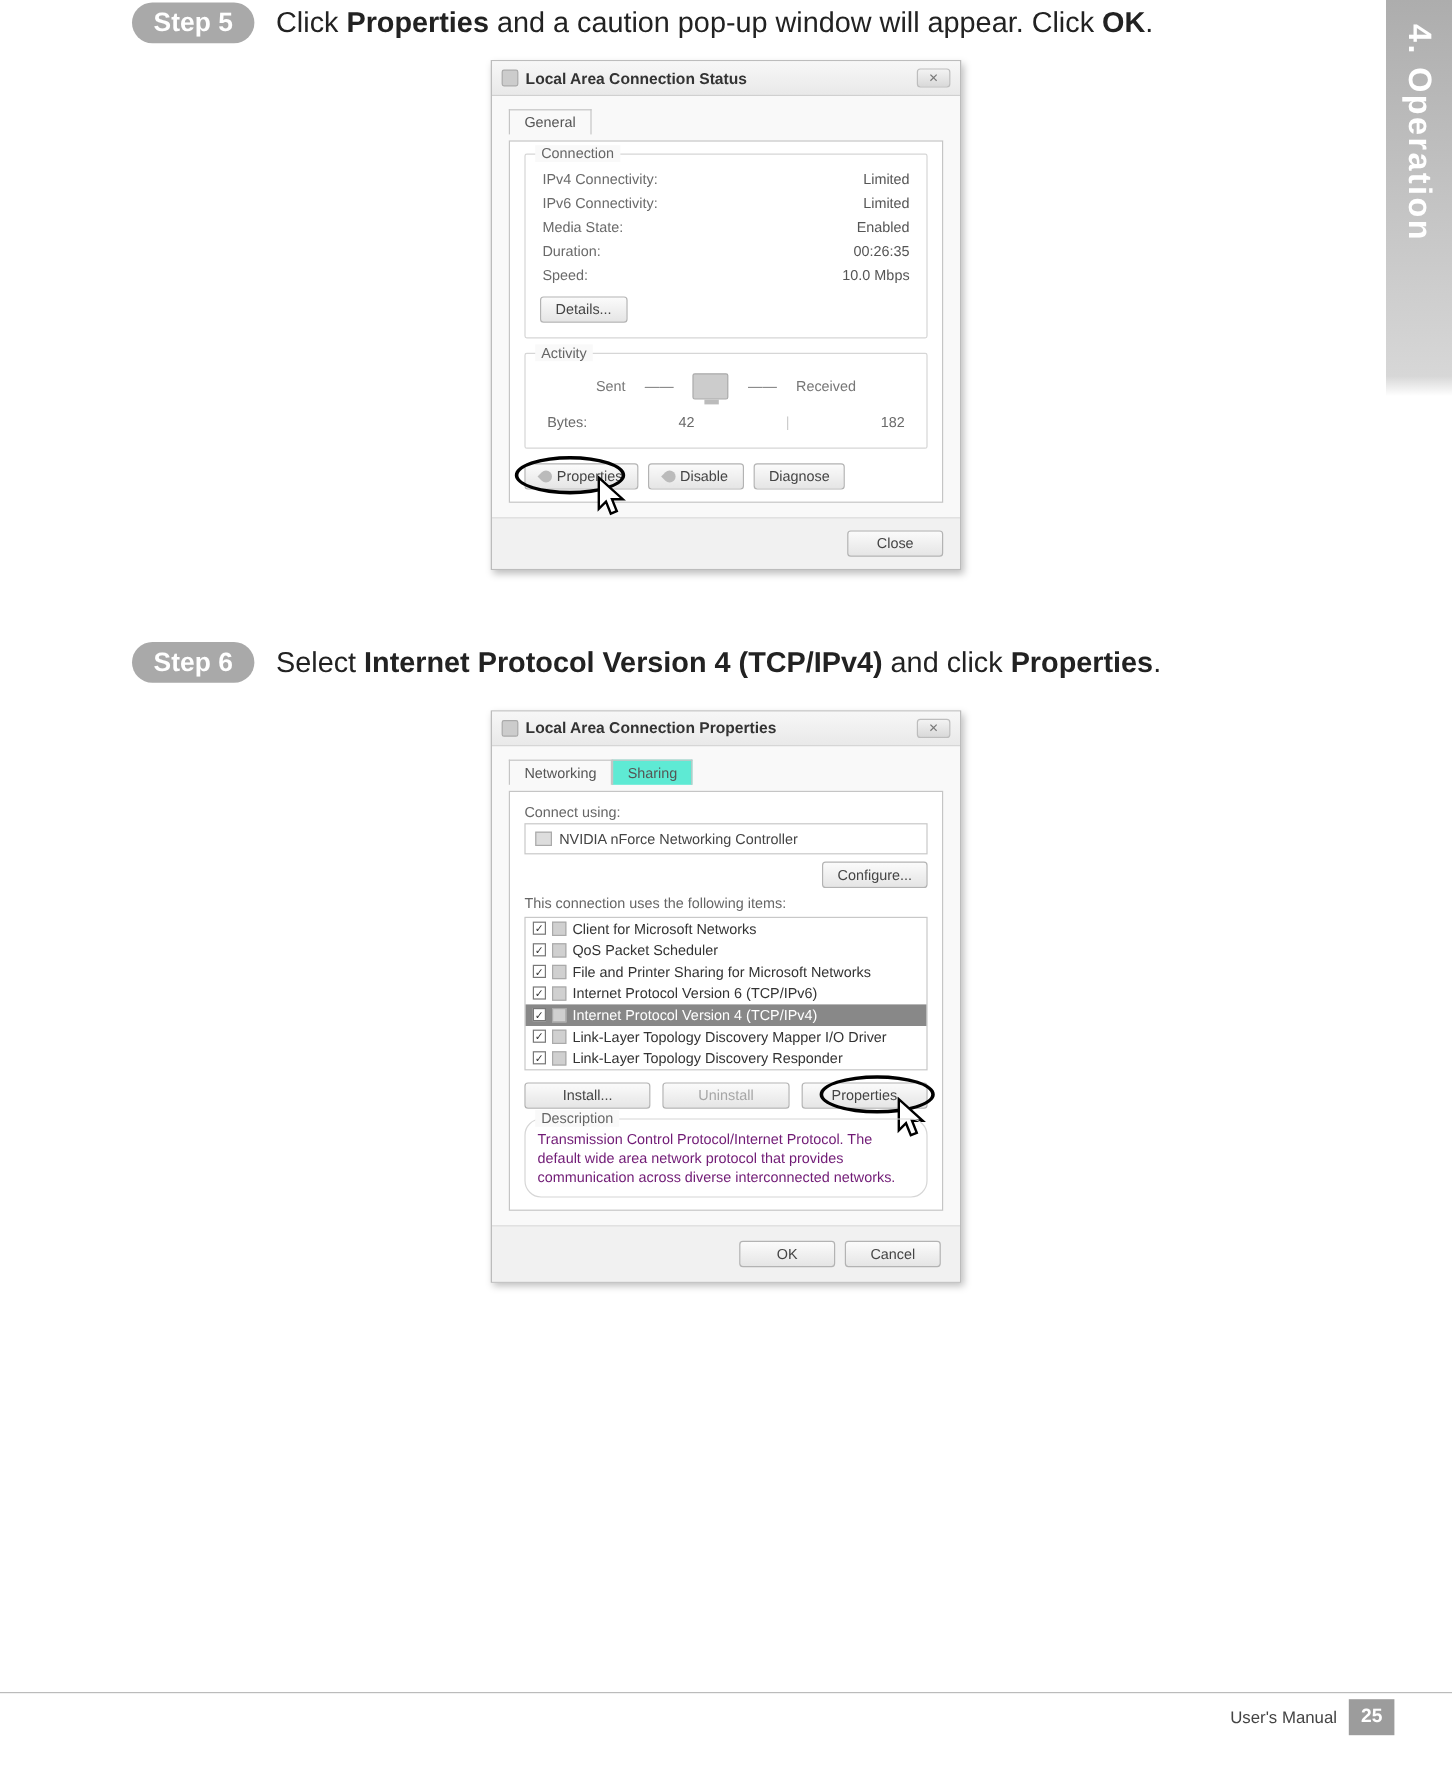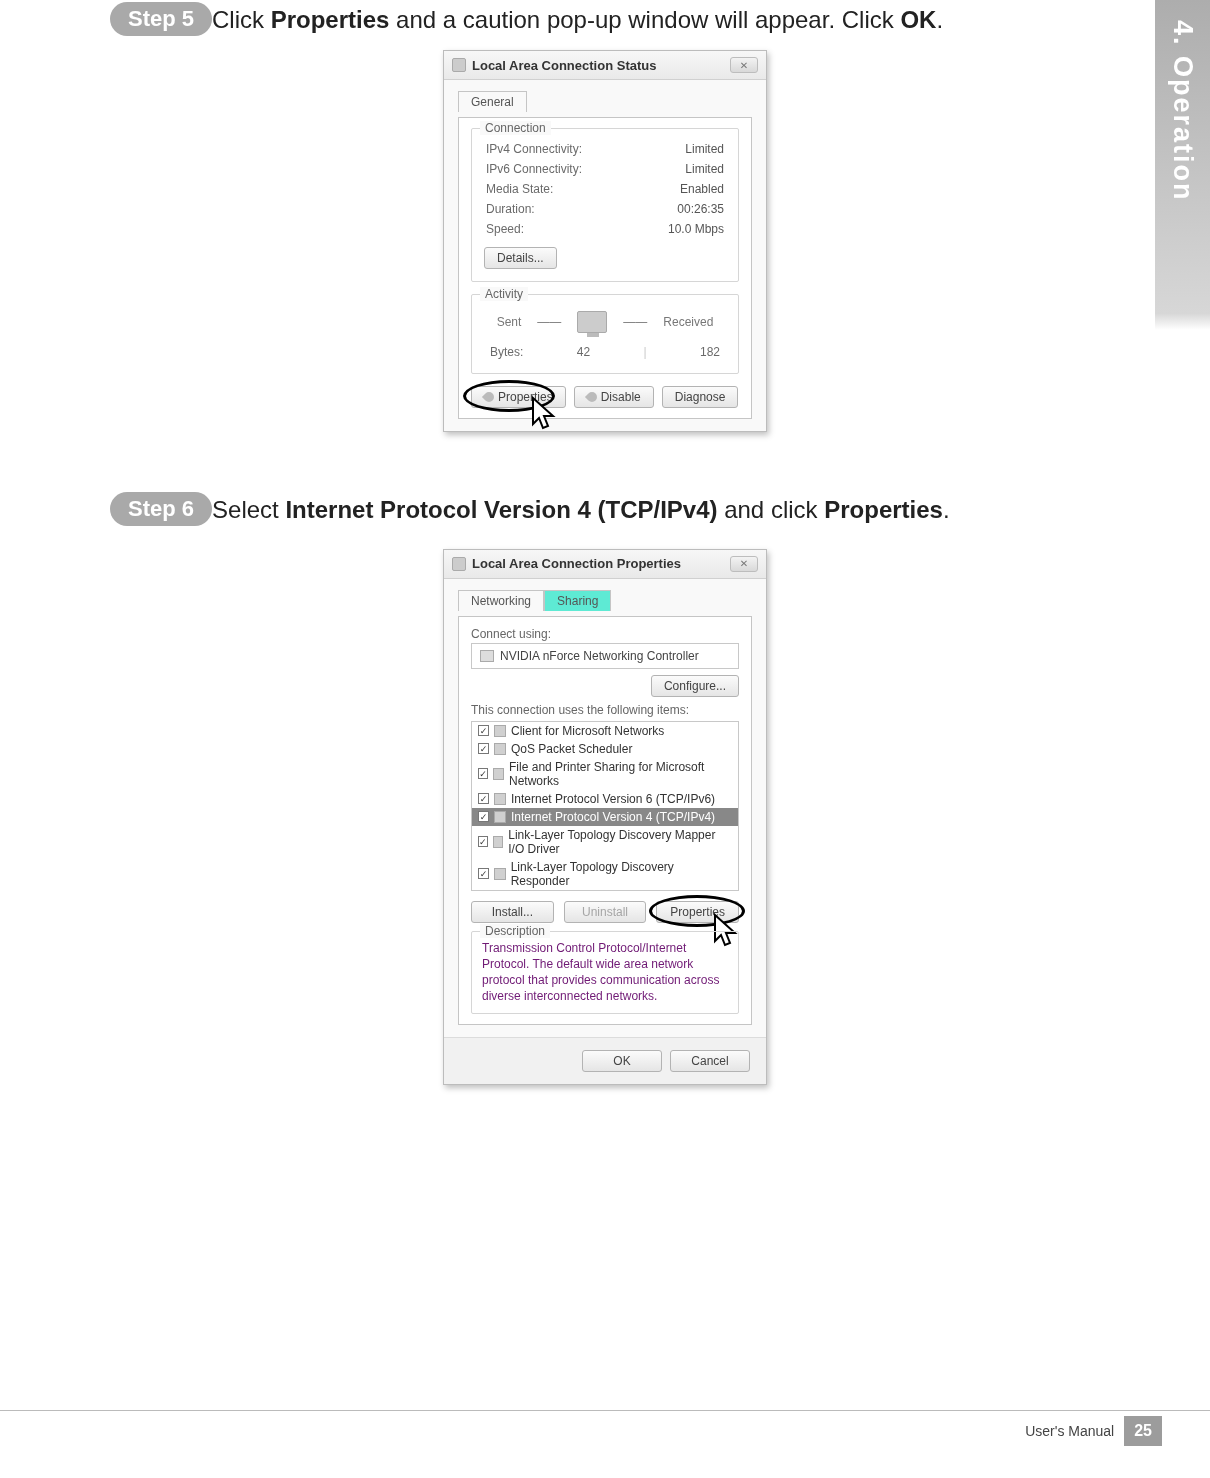--- a/index.html
+++ b/index.html
@@ -32,40 +32,41 @@
     right: 12px;
     font-size: 27px;
     font-weight: bold;
     color: #fff;
     writing-mode: vertical-rl;
     letter-spacing: 2px;
   }
   .step-row {
     display: flex;
     align-items: flex-start;
+    gap: 18px;
   }
   .step-badge {
     background: #a9a9a9;
     color: #fff;
     font-weight: bold;
     font-size: 22px;
     padding: 4px 18px;
     border-radius: 18px;
     white-space: nowrap;
     margin-top: -2px;
   }
   .step-text {
     font-size: 24px;
     color: #222;
     line-height: 1.35;
   }
   .step-text b { font-weight: bold; }
   .dialog {
     margin: 14px auto 0;
-    width: 324px;
+    width: 392px;
     border: 1px solid #bcbcbc;
     background: #f1f1f1;
     box-shadow: 2px 3px 6px rgba(0,0,0,.25);
     font-size: 12px;
     color: #555;
   }
   .titlebar {
     display: flex;
     align-items: center;
     justify-content: space-between;
@@ -136,21 +137,21 @@
   .nic-icon{width:14px;height:12px;background:#ddd;border:1px solid #aaa;display:inline-block;}
   .cfg-row{display:flex;justify-content:flex-end;margin-top:6px;}
   .items-box{
     border:1px solid #c8c8c8;background:#fff;margin-top:4px;
     font-size:12px;color:#333;
   }
   .item-row{display:flex;align-items:center;gap:5px;padding:2px 6px;}
   .item-row.sel{background:#888;color:#fff;}
   .chk{width:11px;height:11px;border:1px solid #777;background:#fff;display:inline-flex;align-items:center;justify-content:center;font-size:9px;color:#333;}
   .mini-icon{width:12px;height:12px;background:#d0d0d0;border:1px solid #aaa;display:inline-block;}
-  .desc-box{border:1px solid #d6d6d6;border-radius:2px;padding:8px 10px;margin-top:8px;position:relative;}
+  .desc-box{border:1px solid #d6d6d6;border-radius:14px;padding:8px 10px;margin-top:8px;position:relative;}
   .desc-title{position:absolute;top:-8px;left:8px;background:#f9f9f9;padding:0 5px;color:#666;font-size:12px;}
   .dlg-footer-two { display:flex; justify-content:flex-end; gap:8px; padding:12px 16px; background:#f1f1f1; border-top:1px solid #dcdcdc; }
   .page-footer{
     position:absolute; bottom:28px; left:0; right:0;
     border-top:1px solid #bbb; height:40px;
     display:flex; align-items:center; justify-content:flex-end;
     padding-right:48px; gap:10px;
   }
   .um-text{font-size:14px;color:#444;}
   .page-num{background:#9c9c9c;color:#fff;font-size:16px;font-weight:bold;padding:6px 10px;}
@@ -243,20 +244,23 @@
                 <span>Disable</span>
               </span>
             <span class="btn">Diagnose</span>
             <div class="highlight-ellipse" style="left:-8px;top:-6px;width:92px;height:32px;"></div>
             <svg class="cursor-svg" style="left:58px;top:10px;" viewBox="0 0 32 40">
               <path d="M4 2 L4 28 L10 22 L14 32 L19 30 L15 20 L24 20 Z" fill="#fff" stroke="#000" stroke-width="2"></path>
             </svg>
           </div>
         </div>
       </div>
+      <div class="dlg-footer">
+        <span class="btn" style="min-width:80px;">Close</span>
+      </div>
     </div>
   </div>
 
   <div class="step-block-2">
     <div class="step-row">
       <div class="step-badge">Step 6</div>
       <div class="step-text">
         <span>Select </span><b>Internet Protocol Version 4 (TCP/IPv4)</b><span> and click </span><b>Properties</b><span>.</span>
       </div>
     </div>

